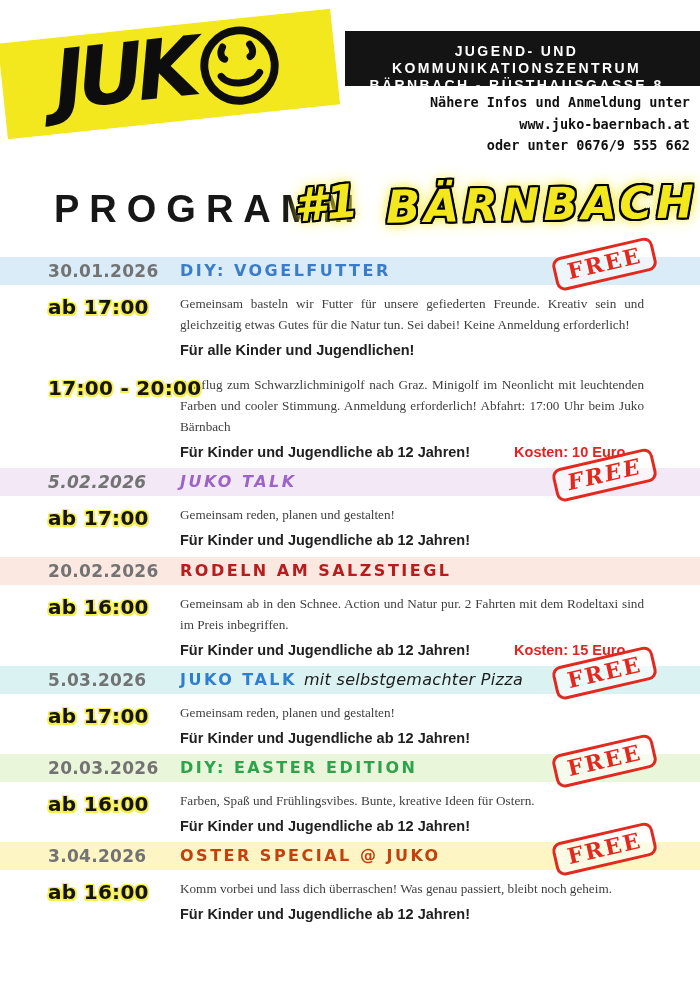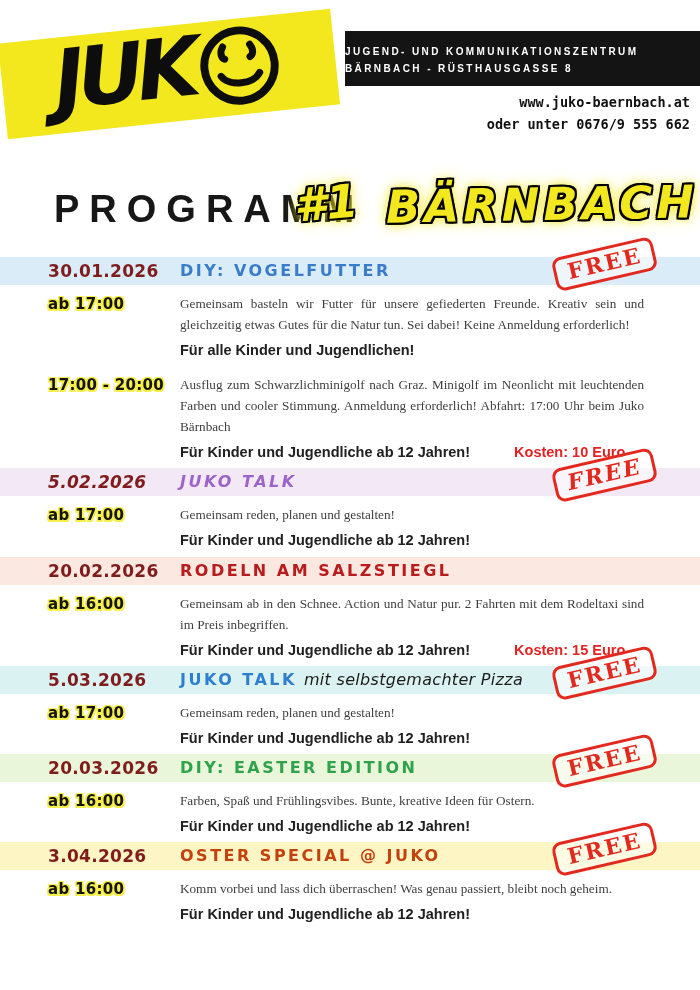--- a/index.html
+++ b/index.html
@@ -8,22 +8,22 @@
 
   
   .logo{position:absolute;left:2px;top:26px;width:334px;height:96px;
         background:var(--accent_yellow);transform:rotate(-6deg);
         display:flex;align-items:center;justify-content:center;}
   .logo-text{font-family:"DejaVu Sans", sans-serif;font-weight:bold;font-style:italic;
         font-size:82px;letter-spacing:-7px;color:#0d0d0d;line-height:1;margin:-10px 2px 0 0;}
   .smiley{width:88px;height:88px;margin-top:-2px;}
 
   .org-banner{position:absolute;left:345px;top:31px;right:0;height:55px;
-        background:var(--banner_black);color:#fff;font-weight:bold;font-size:10px;
-        letter-spacing:2.4px;text-align:left;padding:12px 12px 0 0;box-sizing:border-box;
+        background:var(--banner_black);color:#fff;font-weight:bold;font-size:14px;
+        letter-spacing:2.4px;text-align:center;padding:12px 12px 0 0;box-sizing:border-box;
         line-height:17px;}
   .contact{position:absolute;right:10px;top:92px;text-align:right;color:#111;
         font-family:"DejaVu Sans Mono", monospace;font-weight:bold;
         font-size:13.5px;line-height:21.5px;}
 
   
   .title-row{position:absolute;left:0;top:168px;width:700px;height:76px;}
   .programm{position:absolute;left:54px;top:20px;font-size:38px;font-weight:bold;
         letter-spacing:10px;color:#171717;}
   .graffiti{font-family:"DejaVu Sans", sans-serif;font-weight:bold;font-style:italic;
@@ -33,32 +33,32 @@
                     0 0 10px var(--accent_yellow),0 0 16px var(--accent_yellow);}
   .number{position:absolute;left:294px;top:8px;font-size:46px;transform:rotate(-5deg);}
   .city{position:absolute;left:386px;top:10px;font-size:45px;letter-spacing:4px;
         transform:rotate(-1deg);}
 
   
   .events{position:absolute;left:0;top:257px;width:700px;}
   .event{margin-bottom:7px;}
   .event-band{position:relative;height:28px;}
   .event-date{position:absolute;left:48px;top:4px;font-size:17px;font-weight:bold;
-        color:#7f1d1d;letter-spacing:.3px;font-family:"DejaVu Sans", sans-serif;}
+        color:#737373;letter-spacing:.3px;font-family:"DejaVu Sans", sans-serif;}
   .event-title{position:absolute;left:180px;top:4px;font-size:16px;font-weight:bold;
         letter-spacing:2.5px;white-space:nowrap;font-family:"DejaVu Sans", sans-serif;}
   .title-suffix{font-style:italic;font-weight:500;color:#1c1c1c;font-size:16px;
         letter-spacing:.3px;margin-left:7px;}
   .stamp{position:absolute;right:44px;top:-10px;transform:rotate(-13deg);
         border:3.5px solid var(--stamp_red);border-radius:9px;color:var(--stamp_red);
         background:rgba(255,255,255,.55);font-family:"DejaVu Serif", serif;
         font-weight:bold;font-size:22px;letter-spacing:2px;padding:2px 11px 4px;
         line-height:1;z-index:2;}
   .event-body{position:relative;padding:8px 56px 0 180px;}
-  .event-time{position:absolute;left:48px;top:10px;font-size:15px;font-weight:bold;
+  .event-time{position:absolute;left:48px;top:10px;font-size:20px;font-weight:bold;
         color:#141414;letter-spacing:.3px;font-family:"DejaVu Sans", sans-serif;
         text-shadow:-1.5px -1.5px 0 var(--time_glow),0 -1.5px 0 var(--time_glow),
              1.5px -1.5px 0 var(--time_glow),-1.5px 0 0 var(--time_glow),
              1.5px 0 0 var(--time_glow),-1.5px 1.5px 0 var(--time_glow),
              0 1.5px 0 var(--time_glow),1.5px 1.5px 0 var(--time_glow);}
   .event-desc{margin:0;font-size:13.2px;line-height:21px;color:#3e3e3e;
         text-align:justify;font-family:Liberation Serif, serif;}
   .event-meta{margin:6px 0 0;display:flex;align-items:baseline;font-size:14.5px;
         font-weight:bold;color:#202020;line-height:18px;}
   .event-cost{margin-left:44px;color:var(--cost_red);}
@@ -78,20 +78,21 @@
         <path d="M28 60 c8 13 36 13 44 0" fill="none" stroke="#0d0d0d" stroke-width="8" stroke-linecap="round"></path>
       </svg>
     </div>
 
     <div class="org-banner">
       <div>JUGEND- UND KOMMUNIKATIONSZENTRUM</div>
       <div>BÄRNBACH  -  RÜSTHAUSGASSE 8</div>
     </div>
 
     <div class="contact">
+      <div>Nähere Infos und Anmeldung unter</div>
       <div>www.juko-baernbach.at</div>
       <div>oder unter 0676/9 555 662</div>
     </div>
   </header>
 
   <div class="title-row">
     <span class="programm">PROGRAMM</span>
     <span class="graffiti number">#1</span>
     <span class="graffiti city">BÄRNBACH</span>
   </div>

